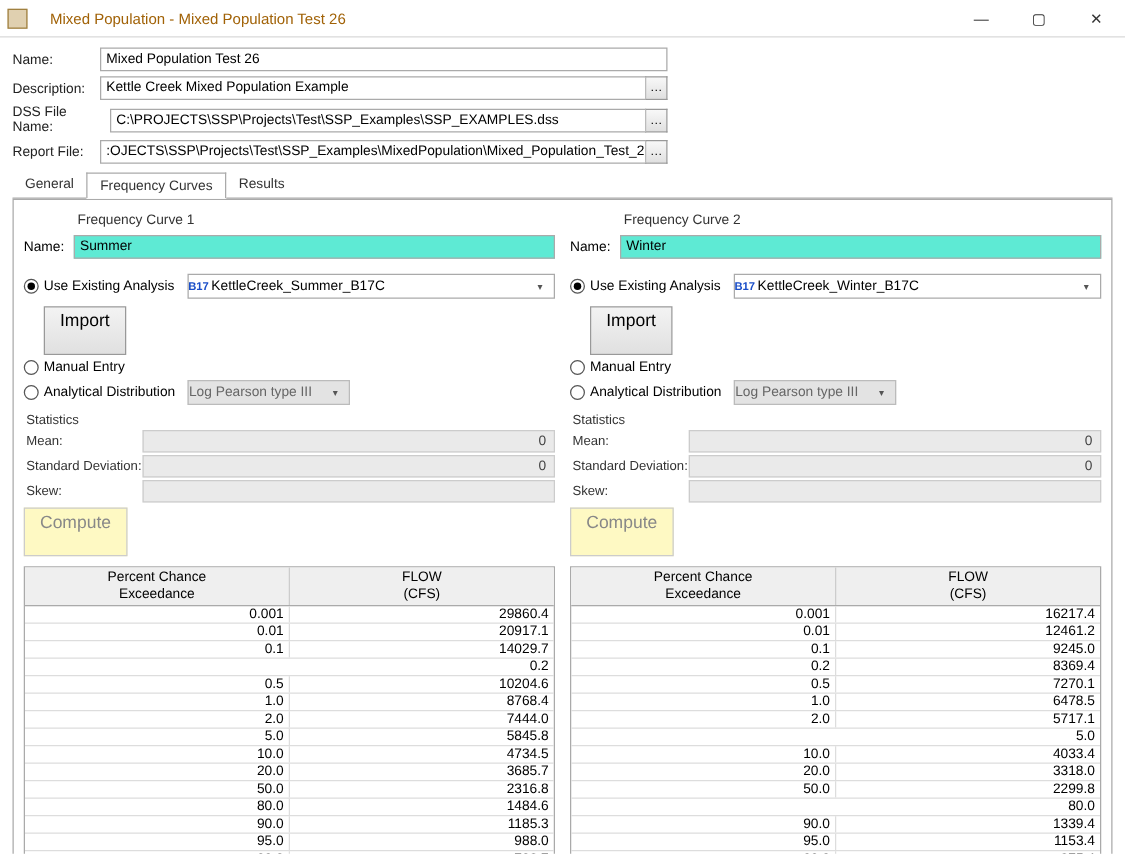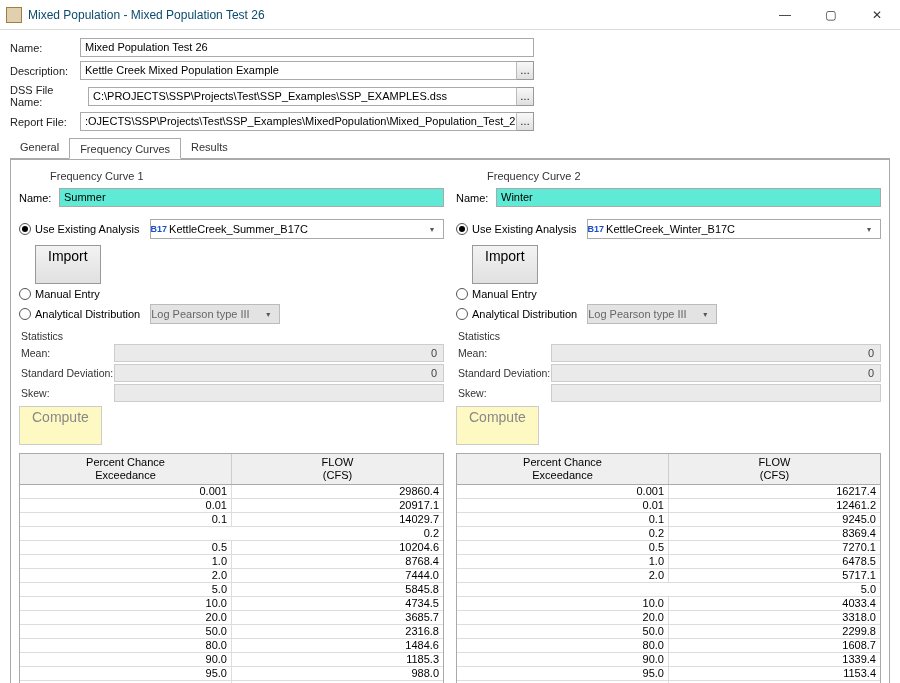--- a/index.html
+++ b/index.html
@@ -20,21 +20,21 @@
     border-bottom: 1px solid #d9d9d9;
     background: #fff;
     padding-left: 6px;
   }
   .titlebar .app-icon {
     width: 16px; height: 16px;
     background: #e0d0b0;
     border: 1px solid #a08040;
     margin-right: 6px;
   }
-  .titlebar .title-text { flex: 0 0 auto; color: #0c4a6e; font-size: 12px; }
+  .titlebar .title-text { flex: 0 0 auto; color: #a16207; font-size: 12px; margin-left: 12px; }
   .titlebar .spacer { flex: 1; }
   .titlebar .winbtn {
     width: 46px; height: 30px;
     text-align: center;
     line-height: 30px;
     color: #333;
     font-size: 12px;
   }
   .content { padding: 8px 10px 10px 10px; }
   .form-row { display: flex; align-items: center; margin-bottom: 4px; }
@@ -87,21 +87,21 @@
   .twopane {
     display: flex;
     border: 1px solid #aaa;
     border-top: none;
     padding: 8px 8px 8px 8px;
     margin-bottom: 6px;
     gap: 12px;
     border: 1px solid #aaa;
   }
   .pane { flex: 1; display: flex; flex-direction: column; min-width: 0;}
-  .pane-title { color: #333; margin: 2px 0 6px 0; padding-left: 31px; }
+  .pane-title { color: #333; margin: 2px 0 6px 12px; padding-left: 31px; }
   .inline-row { display: flex; align-items: center; margin-bottom: 4px; gap: 6px;}
   .inline-row .lbl { min-width: 34px; }
   .text-in {
     flex: 1;
     border: 1px solid #aaa;
     height: 19px;
     line-height: 17px;
     font-size: 11px;
     padding: 0 4px;
     background: #5eead4;
@@ -473,21 +473,20 @@
             <div class="tr">
               <div class="td">20.0</div>
               <div class="td">3318.0</div>
             </div>
             <div class="tr">
               <div class="td">50.0</div>
               <div class="td">2299.8</div>
             </div>
             <div class="tr">
               <div class="td">80.0</div>
-              <div class="td">1608.7</div>
             </div>
             <div class="tr">
               <div class="td">90.0</div>
               <div class="td">1339.4</div>
             </div>
             <div class="tr">
               <div class="td">95.0</div>
               <div class="td">1153.4</div>
             </div>
             <div class="tr">

